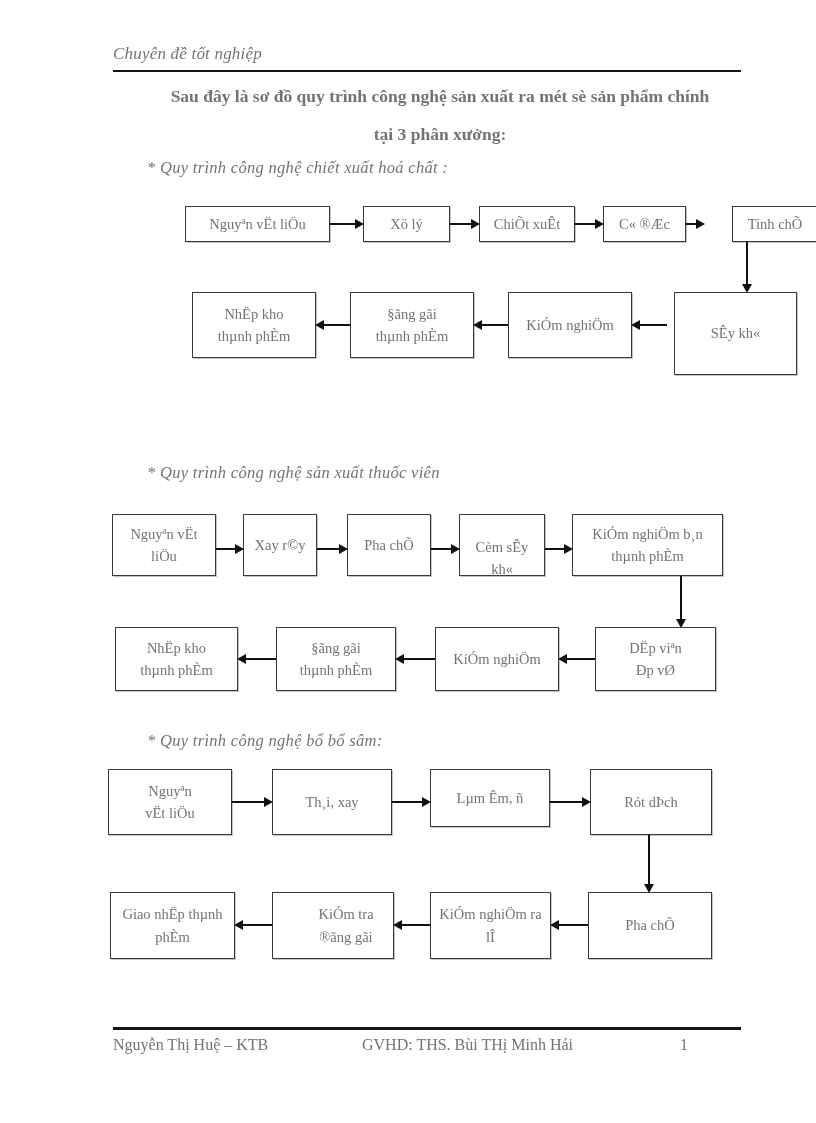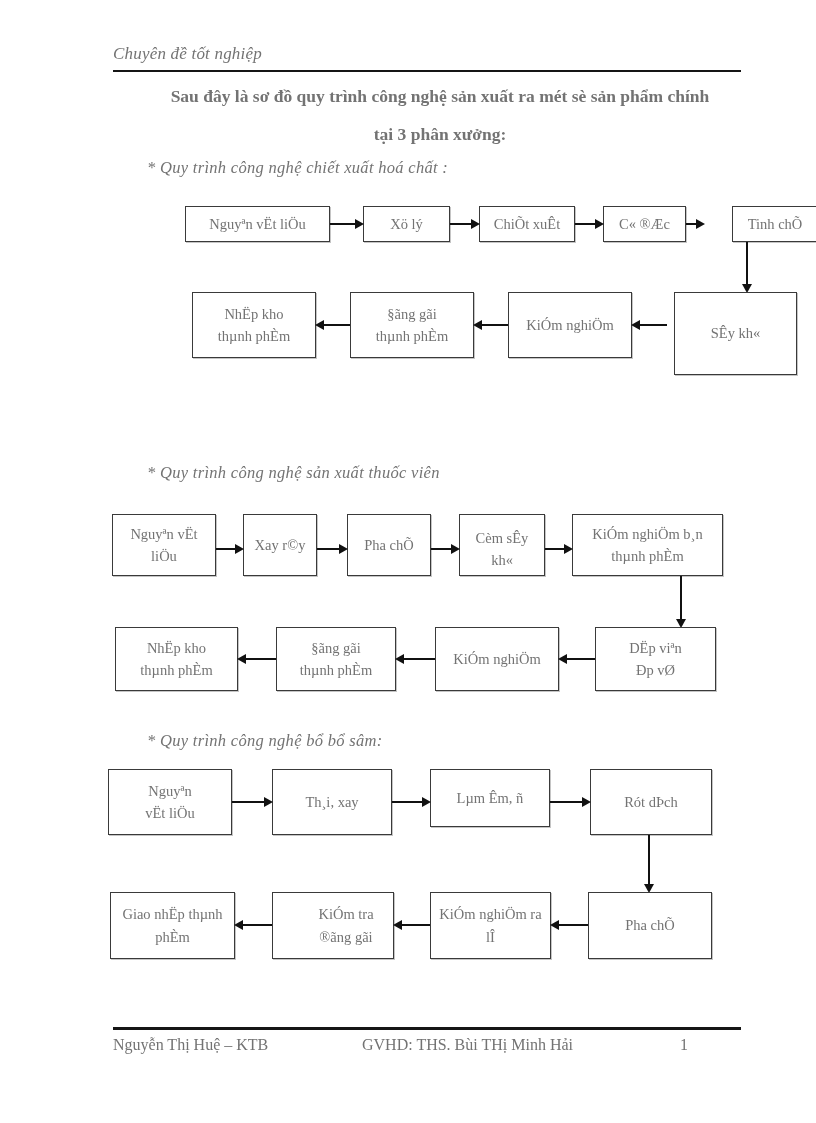--- a/index.html
+++ b/index.html
@@ -25,21 +25,21 @@
   }
 
   .fbox {
     position:absolute; box-sizing:border-box;
     border:1px solid #3a3a3a; background:#fff;
     box-shadow:1px 1px 0 rgba(90,90,90,.35);
     display:flex; align-items:center; justify-content:center;
     text-align:center; white-space:pre-line;
     font-size:14.5px; line-height:1.55; padding:2px 4px;
   }
-  .fbox.tt { align-items:flex-start; padding-top:12px; }
+  .fbox.tt { align-items:flex-start; padding-top:21px; }
 
   .harrow { position:absolute; height:10px; }
   .harrow .shaft { position:absolute; top:4px; height:2px; background:#111; left:0; right:0; }
   .harrow.right .shaft { right:7px; }
   .harrow.right::after {
     content:""; position:absolute; right:-1px; top:0; width:0; height:0;
     border-left:9px solid #111; border-top:5px solid transparent; border-bottom:5px solid transparent;
   }
   .harrow.left .shaft { left:7px; }
   .harrow.left::before {

